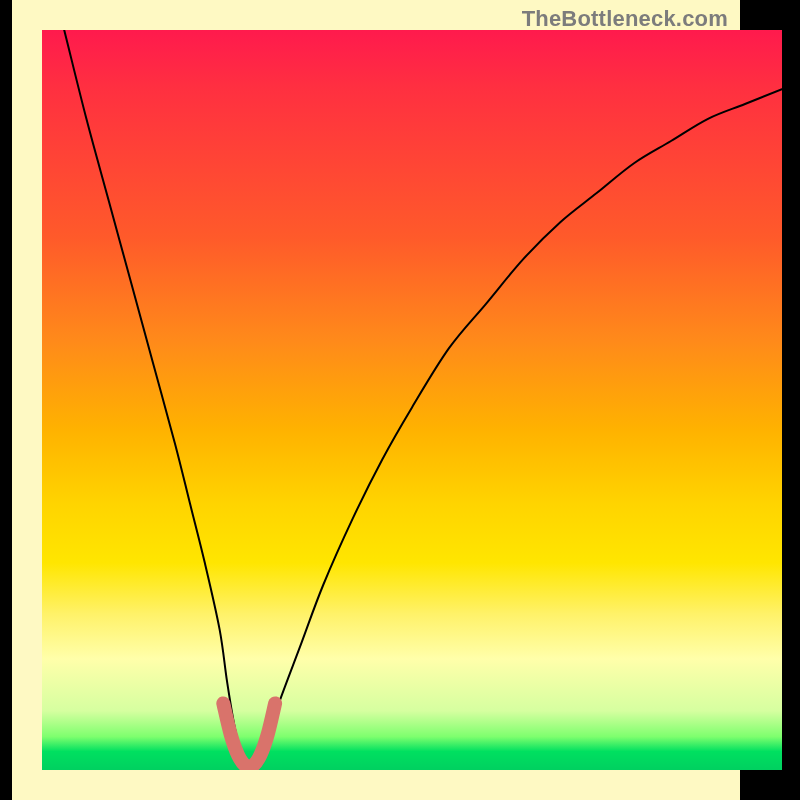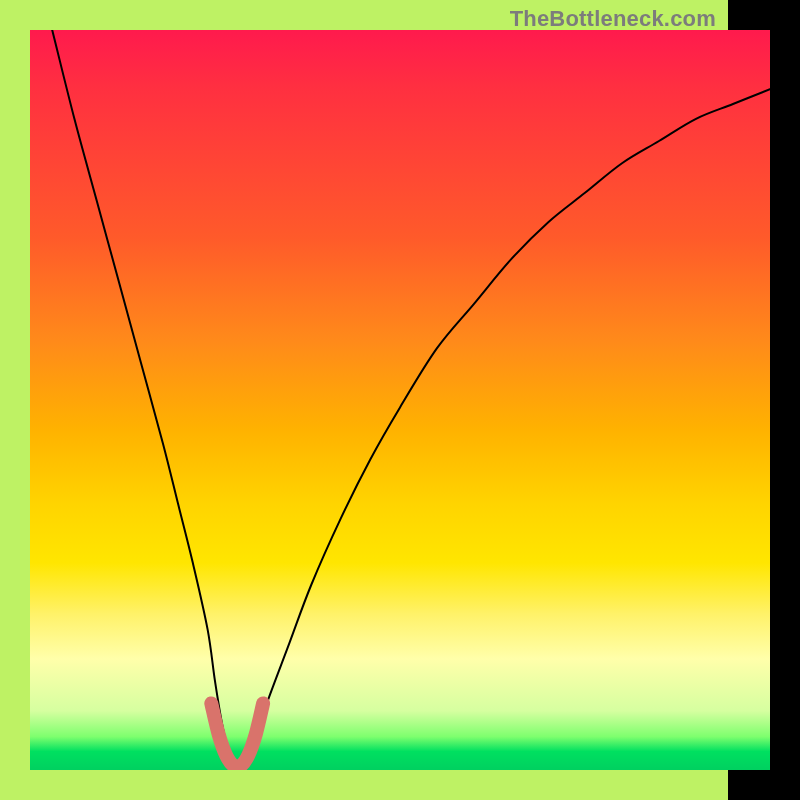--- a/index.html
+++ b/index.html
@@ -6,25 +6,25 @@
     margin: 0;
     padding: 0;
     width: 800px;
     height: 800px;
     overflow: hidden;
     background: #000;
     font-family: Arial, Helvetica, sans-serif;
   }
   .frame {
     position: absolute;
-    left: 0;
+    left: 12px;
     top: 0;
     width: 728px;
     height: 800px;
-    background: #bef264;
+    background: #fef9c3;
   }
   .plot {
     position: absolute;
     left: 30px;
     top: 30px;
     width: 740px;
     height: 740px;
     
     background: linear-gradient(
       to bottom,

